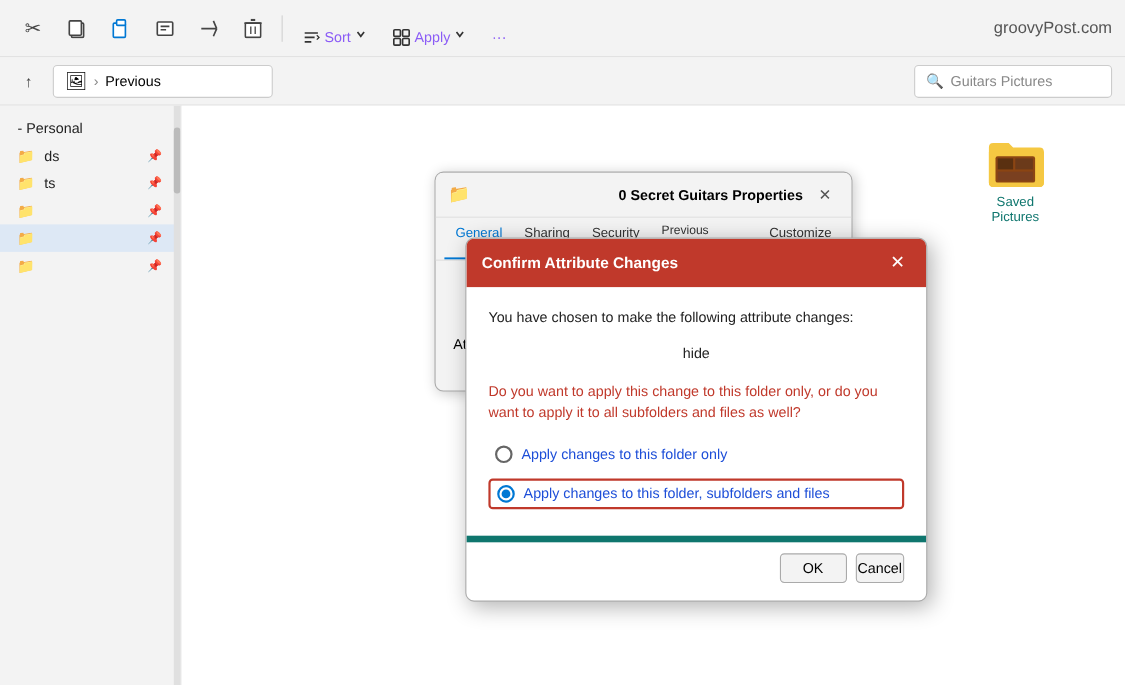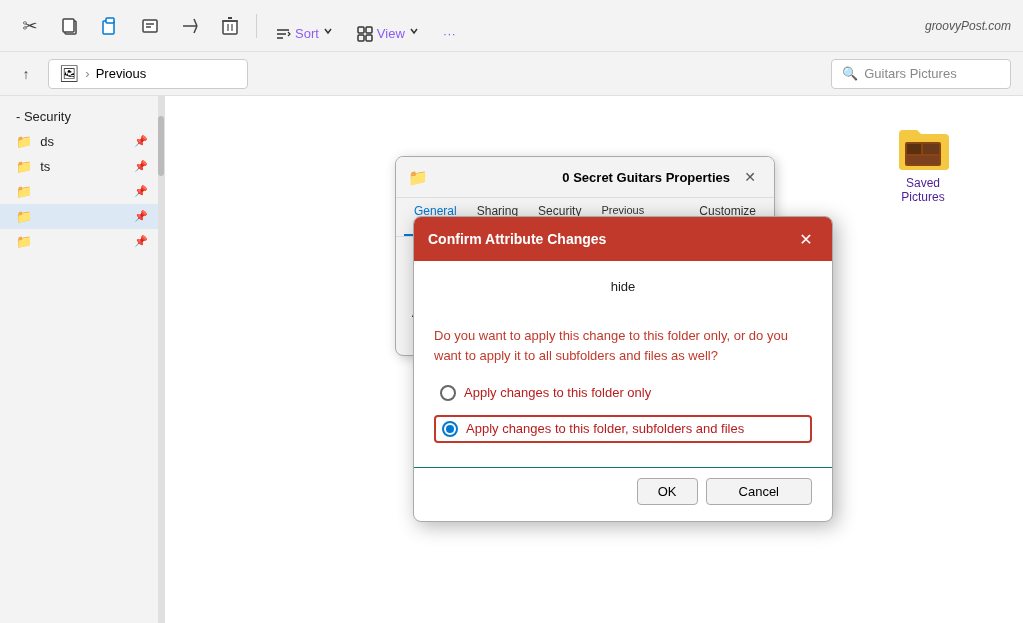--- a/index.html
+++ b/index.html
@@ -45,23 +45,22 @@
       gap: 4px;
       padding: 4px 10px;
       border-radius: 4px;
       cursor: pointer;
       font-size: 13px;
       color: #8b5cf6;
       margin-top: 16px;
     }
     .toolbar-brand {
       margin-left: auto;
-      font-size: 12px;
+      font-size: 15px;
       color: #555;
-      font-style: italic;
     }
 
     
     .addressbar {
       display: flex;
       align-items: center;
       height: 44px;
       background: #f3f3f3;
       padding: 0 12px;
       gap: 8px;
@@ -170,21 +169,21 @@
       align-items: center;
       gap: 4px;
       cursor: pointer;
       padding: 8px;
       border-radius: 4px;
       width: 80px;
     }
     .folder-label {
       font-size: 12px;
       text-align: center;
-      color: #4c1d95;
+      color: #0f766e;
     }
 
     
     .properties-dialog {
       position: absolute;
       top: 60px;
       left: 230px;
       width: 380px;
       background: #f3f3f3;
       border: 1px solid #aaa;
@@ -269,21 +268,21 @@
       background: #f3f3f3;
       border-radius: 3px;
       font-size: 12px;
       cursor: pointer;
     }
 
     
     .confirm-dialog {
       position: absolute;
       top: 120px;
-      left: 248px;
+      left: 258px;
       width: 420px;
       background: white;
       border: 1px solid #aaa;
       border-radius: 8px;
       box-shadow: 4px 4px 20px rgba(0,0,0,0.3);
       z-index: 20;
       overflow: hidden;
     }
     .confirm-titlebar {
       background: #c0392b;
@@ -315,35 +314,35 @@
     .confirm-message {
       font-size: 13px;
       color: #222;
       margin-bottom: 14px;
       line-height: 1.5;
     }
     .confirm-attribute {
       font-size: 13px;
       color: #222;
       text-align: center;
-      margin-bottom: 32px;
+      margin-bottom: 18px;
       font-weight: normal;
     }
     .confirm-question {
       font-size: 13px;
       color: #c0392b;
       margin-bottom: 16px;
       line-height: 1.5;
     }
     .radio-option {
       display: flex;
       align-items: flex-start;
       gap: 8px;
       font-size: 13px;
-      color: #b91c1c;
+      color: #1d4ed8;
       margin-bottom: 10px;
       padding: 4px 6px;
       border-radius: 4px;
     }
     .radio-option.selected {
       border: 2px solid #c0392b;
     }
     .radio-circle {
       width: 16px;
       height: 16px;
@@ -363,33 +362,33 @@
       width: 8px;
       height: 8px;
       border-radius: 50%;
       background: #0078d4;
     }
     .confirm-buttons {
       display: flex;
       justify-content: flex-end;
       gap: 8px;
       padding: 10px 20px 16px;
-      border-top: 1px solid #0f766e;
+      border-top: 6px solid #0f766e;
     }
     .btn-ok {
       padding: 5px 20px;
       background: #f3f3f3;
       border: 1px solid #aaa;
       border-radius: 4px;
       font-size: 13px;
       cursor: pointer;
       min-width: 60px;
     }
     .btn-cancel {
-      padding: 5px 32px;
+      padding: 5px 1px;
       background: #f3f3f3;
       border: 1px solid #aaa;
       border-radius: 4px;
       font-size: 13px;
       cursor: pointer;
     }
   </style>
 </head>
 <body>
 
@@ -441,21 +440,21 @@
       <path d="M2 3l3 4 3-4" stroke="#333" stroke-width="1.5" fill="none"></path>
     </svg>
   </div>
   <div class="toolbar-btn">
     <svg width="16" height="16" viewBox="0 0 16 16" fill="none">
       <rect x="1" y="1" width="6" height="6" rx="1" stroke="#333" stroke-width="1.5"></rect>
       <rect x="9" y="1" width="6" height="6" rx="1" stroke="#333" stroke-width="1.5"></rect>
       <rect x="1" y="9" width="6" height="6" rx="1" stroke="#333" stroke-width="1.5"></rect>
       <rect x="9" y="9" width="6" height="6" rx="1" stroke="#333" stroke-width="1.5"></rect>
     </svg>
-    <span>View</span>
+    <span>Apply</span>
     <svg width="10" height="10" viewBox="0 0 10 10" fill="none">
       <path d="M2 3l3 4 3-4" stroke="#333" stroke-width="1.5" fill="none"></path>
     </svg>
   </div>
   <div class="toolbar-btn">
     <span>···</span>
   </div>
   <div class="toolbar-brand">groovyPost.com</div>
 </div>
 
@@ -469,21 +468,21 @@
   <div class="search-box">
     <span style="margin-right:6px;color:#888;">🔍</span>
     <span>Guitars Pictures</span>
   </div>
 </div>
 
 <div class="main">
 
   <div class="sidebar">
     <div class="sidebar-item">
-      <span>- Security</span>
+      <span>- Personal</span>
     </div>
     <div class="sidebar-item">
       <span>📁</span>
       <span>ds</span>
       <span class="sidebar-pin">📌</span>
     </div>
     <div class="sidebar-item">
       <span>📁</span>
       <span>ts</span>
       <span class="sidebar-pin">📌</span>
@@ -554,20 +553,21 @@
         </div>
       </div>
     </div>
 
     <div class="confirm-dialog">
       <div class="confirm-titlebar">
         <span class="confirm-title-text">Confirm Attribute Changes</span>
         <div class="confirm-close">✕</div>
       </div>
       <div class="confirm-body">
+        <div class="confirm-message">You have chosen to make the following attribute changes:</div>
         <div class="confirm-attribute">hide</div>
         <div class="confirm-question">Do you want to apply this change to this folder only, or do you want to apply it to all subfolders and files as well?</div>
         <div class="radio-option">
           <div class="radio-circle"></div>
           <span>Apply changes to this folder only</span>
         </div>
         <div class="radio-option selected">
           <div class="radio-circle filled"></div>
           <span>Apply changes to this folder, subfolders and files</span>
         </div>

